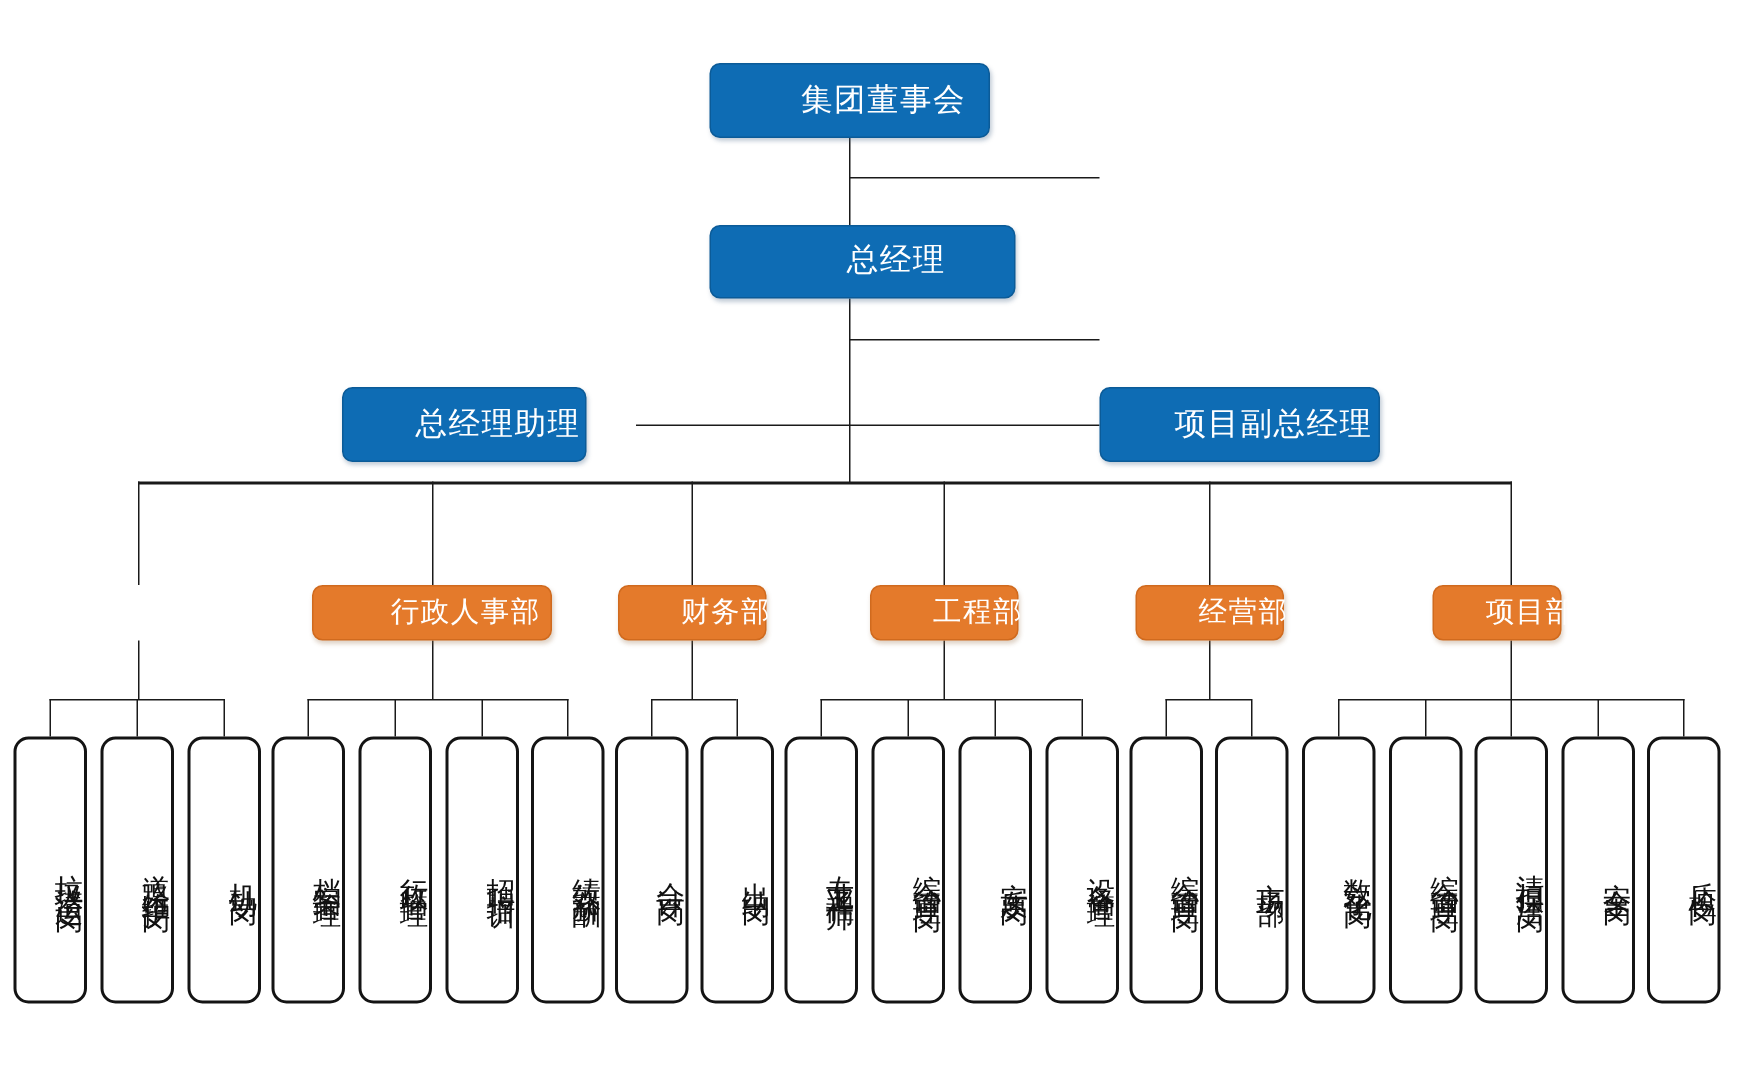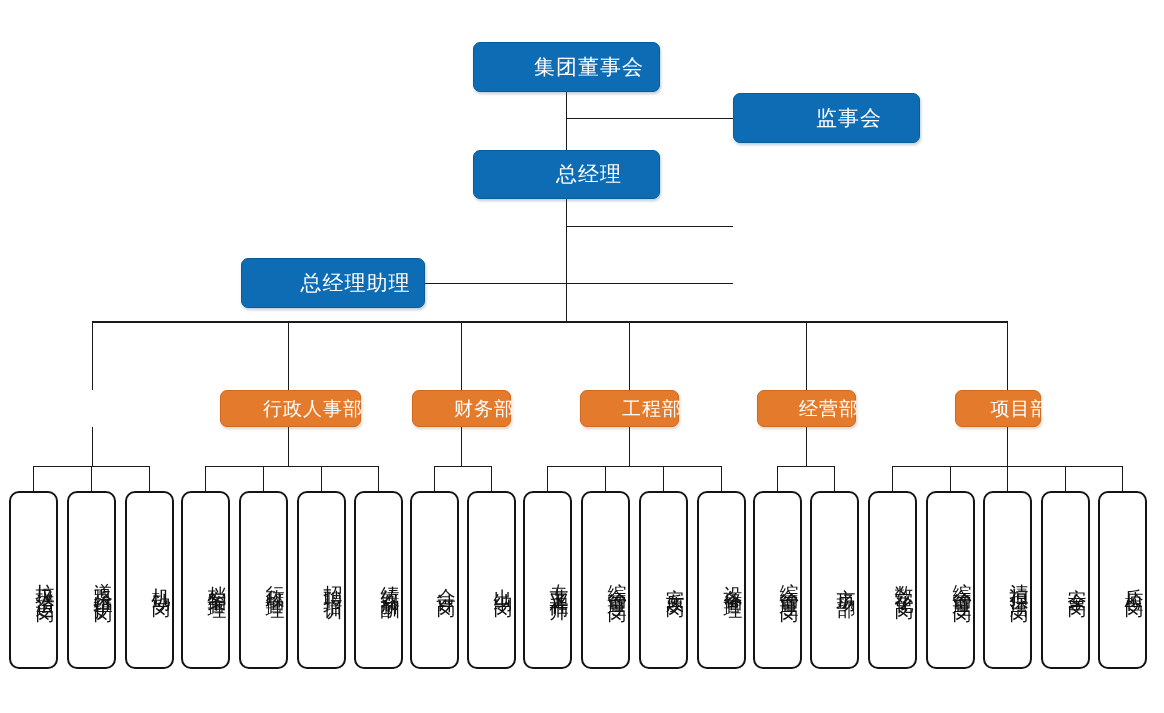--- a/index.html
+++ b/index.html
@@ -129,30 +129,30 @@
   <div class="line v" style="left:777px;  top:466px; height:25px;"></div>
   <div class="line v" style="left:834px;  top:466px; height:25px;"></div>
   <div class="line v" style="left:892px;  top:466px; height:25px;"></div>
   <div class="line v" style="left:950px;  top:466px; height:25px;"></div>
   <div class="line v" style="left:1007px; top:466px; height:25px;"></div>
   <div class="line v" style="left:1065px; top:466px; height:25px;"></div>
   <div class="line v" style="left:1122px; top:466px; height:25px;"></div>
 
   <div class="node blue" style="left:473px; top:42px; width:187px; height:50px;">集团董事会</div>
 
-  <div class="node blue" style="left:733px; top:93px; width:187px; height:50px;">监事会</div>
-
-  <div class="node blue" style="left:473px; top:150px; width:187px; height:49px;">总经理</div>
-
-
-
-  <div class="node blue" style="left:241px; top:258px; width:184px; height:50px;">总经理助理</div>
-
-
-  <div class="node orange" style="left:220px; top:390px; width:141px; height:37px;">行政人事部</div>
+
+  <div class="node blue" style="left:473px; top:150px; width:204px; height:49px;">总经理</div>
+
+
+  <div class="node blue" style="left:733px; top:258px; width:187px; height:50px;">项目副总经理</div>
+
+  <div class="node blue" style="left:228px; top:258px; width:163px; height:50px;">总经理助理</div>
+
+
+  <div class="node orange" style="left:208px; top:390px; width:160px; height:37px;">行政人事部</div>
 
   <div class="node orange" style="left:580px; top:390px; width:99px; height:37px;">工程部</div>
 
   <div class="node orange" style="left:412px; top:390px; width:99px; height:37px;">财务部</div>
 
   <div class="node orange" style="left:757px; top:390px; width:99px; height:37px;">经营部</div>
 
   <div class="node orange" style="left:955px; top:390px; width:86px; height:37px;">项目部</div>
 
   <div class="node leaf" style="left:9px; top:491px; width:48px; height:178px;">垃圾清运岗</div>

